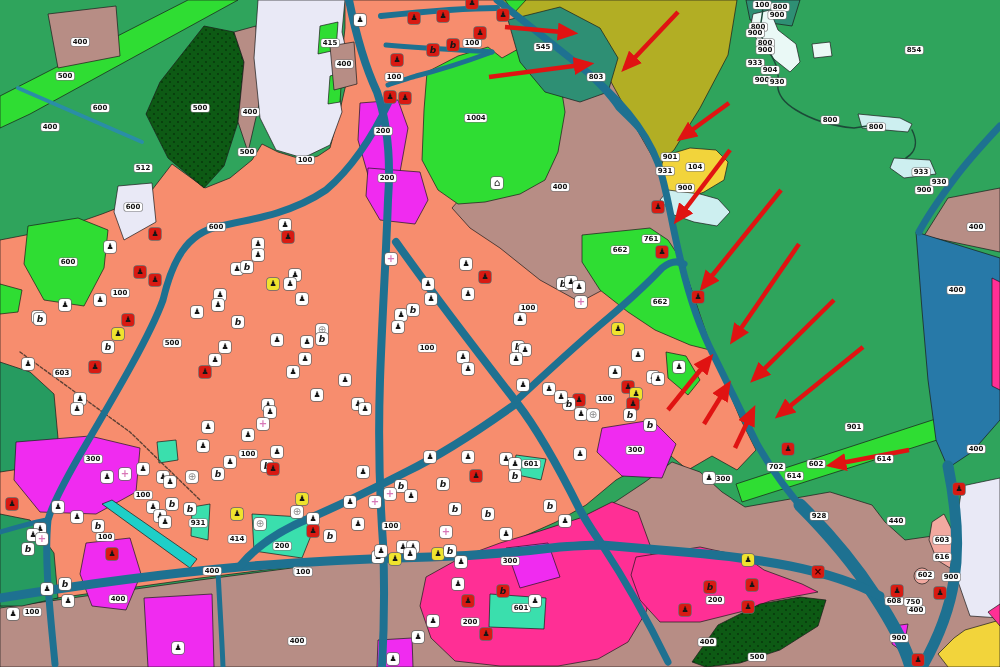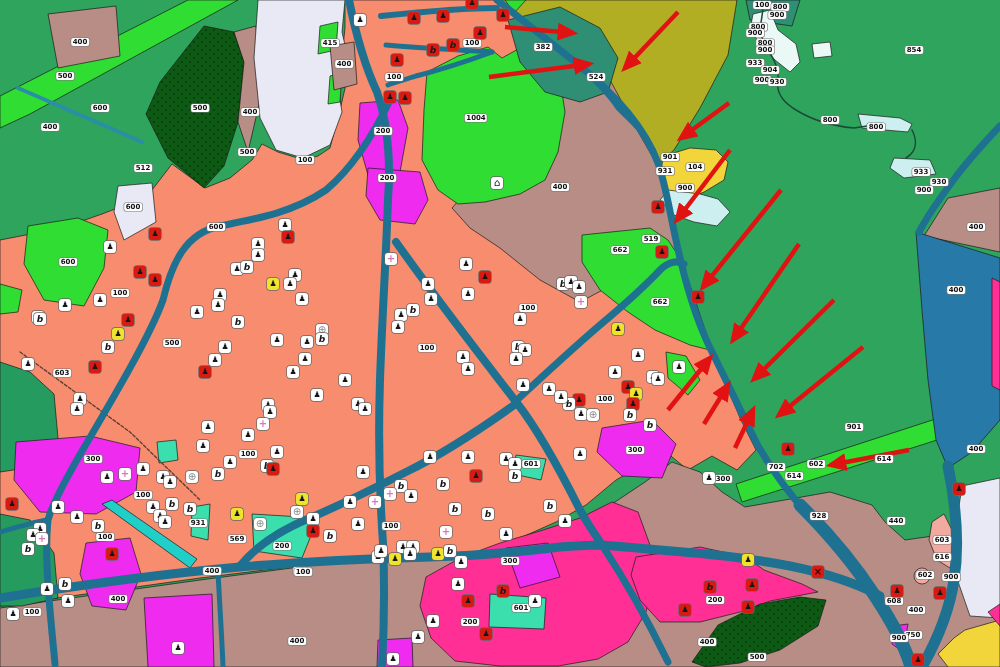--- a/index.html
+++ b/index.html
@@ -144,39 +144,39 @@
       <div class="plabel" style="left: 133px; top: 207px;">600</div>
       <div class="plabel" style="left: 305px; top: 160px;">100</div>
       <div class="plabel" style="left: 247px; top: 152px;">500</div>
       <div class="plabel" style="left: 330px; top: 43px;">415</div>
       <div class="plabel" style="left: 344px; top: 64px;">400</div>
       <div class="plabel" style="left: 394px; top: 77px;">100</div>
       <div class="plabel" style="left: 472px; top: 43px;">100</div>
       <div class="plabel" style="left: 383px; top: 131px;">200</div>
       <div class="plabel" style="left: 387px; top: 178px;">200</div>
       <div class="plabel" style="left: 476px; top: 118px;">1004</div>
-      <div class="plabel" style="left: 543px; top: 47px;">382</div>
-      <div class="plabel" style="left: 596px; top: 77px;">524</div>
+      <div class="plabel" style="left: 543px; top: 47px;">545</div>
+      <div class="plabel" style="left: 596px; top: 77px;">803</div>
       <div class="plabel" style="left: 560px; top: 187px;">400</div>
       <div class="plabel" style="left: 216px; top: 227px;">600</div>
       <div class="plabel" style="left: 68px; top: 262px;">600</div>
       <div class="plabel" style="left: 120px; top: 293px;">100</div>
       <div class="plabel" style="left: 172px; top: 343px;">500</div>
       <div class="plabel" style="left: 62px; top: 373px;">603</div>
       <div class="plabel" style="left: 427px; top: 348px;">100</div>
       <div class="plabel" style="left: 528px; top: 308px;">100</div>
       <div class="plabel" style="left: 605px; top: 399px;">100</div>
-      <div class="plabel" style="left: 651px; top: 239px;">519</div>
+      <div class="plabel" style="left: 651px; top: 239px;">761</div>
       <div class="plabel" style="left: 620px; top: 250px;">662</div>
       <div class="plabel" style="left: 660px; top: 302px;">662</div>
       <div class="plabel" style="left: 93px; top: 459px;">300</div>
       <div class="plabel" style="left: 143px; top: 495px;">100</div>
       <div class="plabel" style="left: 105px; top: 537px;">100</div>
       <div class="plabel" style="left: 198px; top: 523px;">931</div>
-      <div class="plabel" style="left: 237px; top: 539px;">569</div>
+      <div class="plabel" style="left: 237px; top: 539px;">414</div>
       <div class="plabel" style="left: 282px; top: 546px;">200</div>
       <div class="plabel" style="left: 212px; top: 571px;">400</div>
       <div class="plabel" style="left: 248px; top: 454px;">100</div>
       <div class="plabel" style="left: 118px; top: 599px;">400</div>
       <div class="plabel" style="left: 32px; top: 612px;">100</div>
       <div class="plabel" style="left: 297px; top: 641px;">400</div>
       <div class="plabel" style="left: 302px; top: 571px;">100</div>
       <div class="plabel" style="left: 391px; top: 526px;">100</div>
       <div class="plabel" style="left: 510px; top: 561px;">300</div>
       <div class="plabel" style="left: 470px; top: 622px;">200</div>
@@ -192,21 +192,21 @@
       <div class="plabel" style="left: 816px; top: 464px;">602</div>
       <div class="plabel" style="left: 794px; top: 476px;">614</div>
       <div class="plabel" style="left: 819px; top: 516px;">928</div>
       <div class="plabel" style="left: 896px; top: 521px;">440</div>
       <div class="plabel" style="left: 942px; top: 540px;">603</div>
       <div class="plabel" style="left: 942px; top: 557px;">616</div>
       <div class="plabel" style="left: 925px; top: 575px;">602</div>
       <div class="plabel" style="left: 951px; top: 577px;">900</div>
       <div class="plabel" style="left: 894px; top: 601px;">608</div>
       <div class="plabel" style="left: 916px; top: 610px;">400</div>
-      <div class="plabel" style="left: 913px; top: 635px;">750</div>
+      <div class="plabel" style="left: 913px; top: 602px;">750</div>
       <div class="plabel" style="left: 899px; top: 638px;">900</div>
       <div class="plabel" style="left: 854px; top: 427px;">901</div>
       <div class="plabel" style="left: 914px; top: 50px;">854</div>
       <div class="plabel" style="left: 956px; top: 290px;">400</div>
       <div class="plabel" style="left: 976px; top: 227px;">400</div>
       <div class="plabel" style="left: 723px; top: 479px;">300</div>
       <div class="plabel" style="left: 695px; top: 167px;">104</div>
       <div class="plabel" style="left: 685px; top: 188px;">900</div>
       <div class="plabel" style="left: 670px; top: 157px;">901</div>
       <div class="plabel" style="left: 665px; top: 171px;">931</div>

